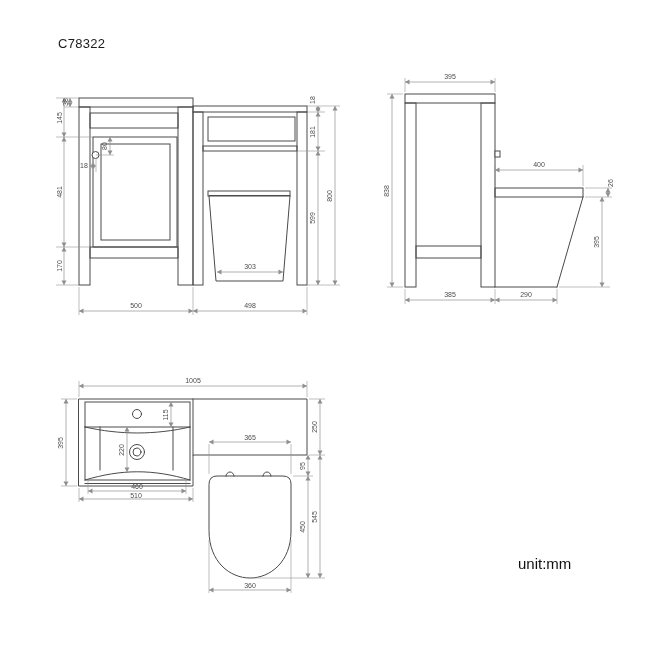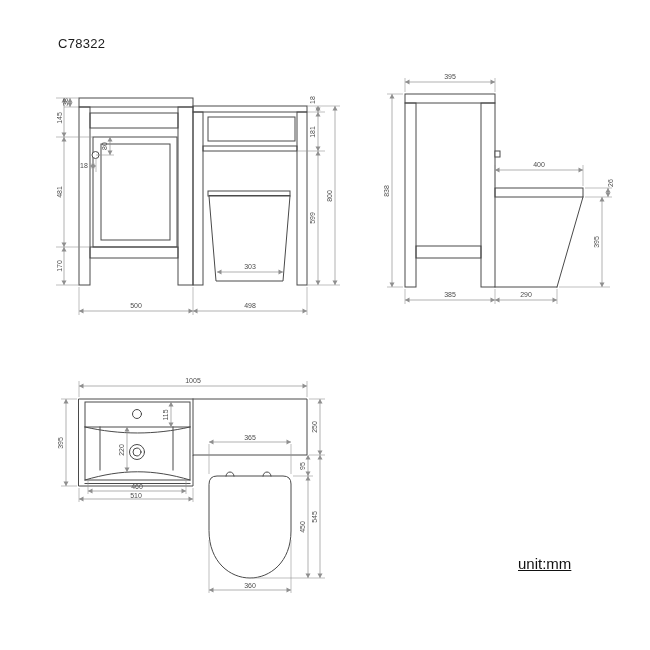--- a/index.html
+++ b/index.html
@@ -1,19 +1,19 @@
 <!DOCTYPE html>
 <html><head>
 <meta charset="utf-8">
 <style>
   html,body{margin:0;padding:0;background:#fff;}
   #sheet{position:relative;width:650px;height:650px;background:#ffffff;overflow:hidden;
          font-family:"Liberation Sans", sans-serif;}
   #title{position:absolute;left:58px;top:36px;font-size:13px;color:#1c1c1c;letter-spacing:.3px;}
-  #unit{position:absolute;left:518px;top:555px;font-size:15px;color:#111;text-decoration:underline;}
+  #unit{position:absolute;left:518px;top:555px;font-size:15px;color:#111;}
   svg{position:absolute;left:0;top:0;}
   .geo{stroke:#4a4a4a;stroke-width:1;fill:none;stroke-linecap:square;}
   .geow{stroke:#4a4a4a;stroke-width:1;fill:#ffffff;}
   .ext{stroke:#949494;stroke-width:.6;fill:none;}
   .dl{stroke:#8f8f8f;stroke-width:.7;fill:none;}
   text{font-family:"Liberation Sans", sans-serif;font-size:7px;fill:#4d4d4d;text-anchor:middle;}
 </style>
 </head>
 <body>
 

